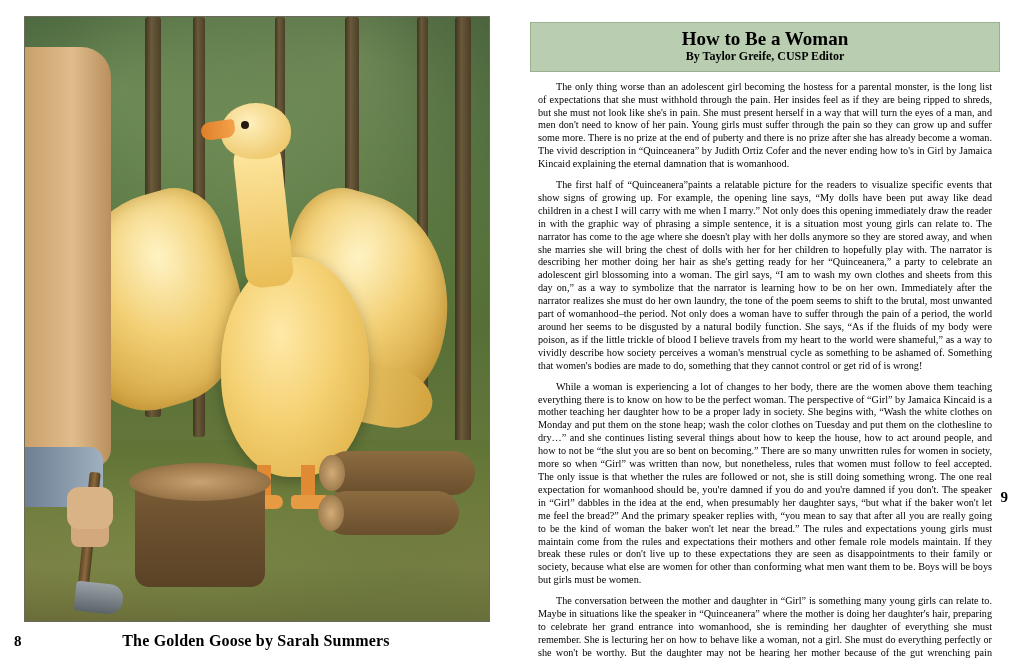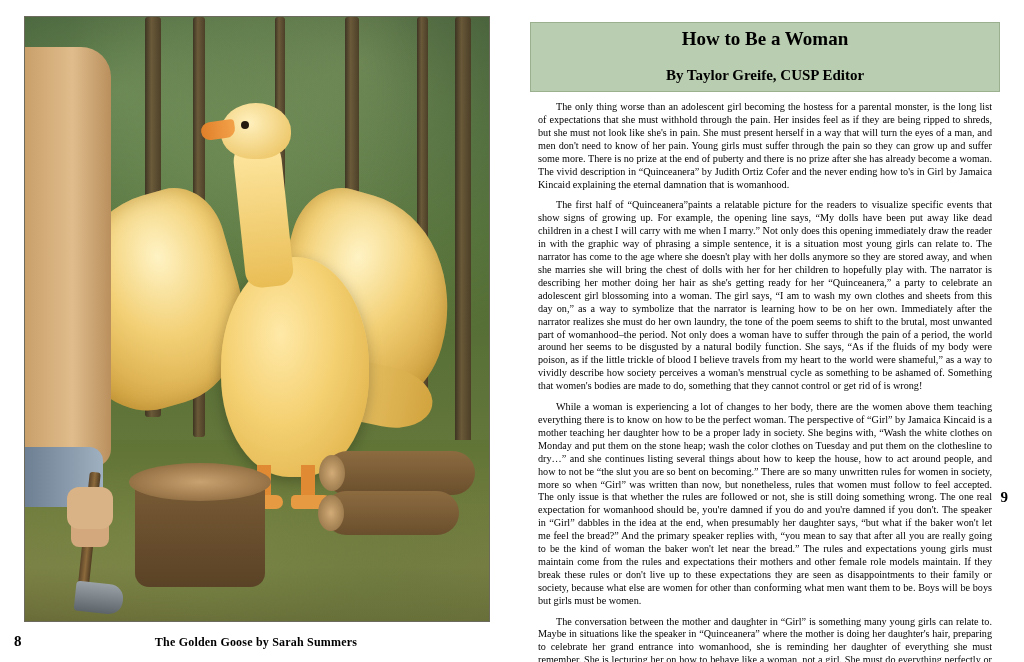--- a/index.html
+++ b/index.html
@@ -252,21 +252,21 @@
     bottom: 6px;
     font-size: 15px;
     font-weight: bold;
     font-family: "Liberation Serif", serif;
   }
   .caption {
     position: absolute;
     left: 0; right: 0;
     bottom: 6px;
     text-align: center;
-    font-size: 12px;
+    font-size: 16px;
     font-weight: bold;
     font-family: "Liberation Serif", serif;
     letter-spacing: .2px;
   }
 
   
   .page-right {
     position: relative;
     width: 512px;
     height: 512px;
@@ -280,24 +280,24 @@
     text-align: center;
     padding: 6px 4px 7px 4px;
   }
   .article-title {
     font-size: 19px;
     font-weight: bold;
     line-height: 1.1;
     font-family: "Liberation Serif", serif;
   }
   .article-byline {
-    font-size: 15px;
+    font-size: 12px;
     font-weight: bold;
     line-height: 1.15;
-    margin-top: 17px;
+    margin-top: 0;
     font-family: "Liberation Serif", serif;
   }
   .article-body {
     margin-top: 9px;
     font-size: 10.2px;
     line-height: 1.265;
     text-align: justify;
     font-family: "Liberation Serif", serif;
     hyphens: auto;
   }

